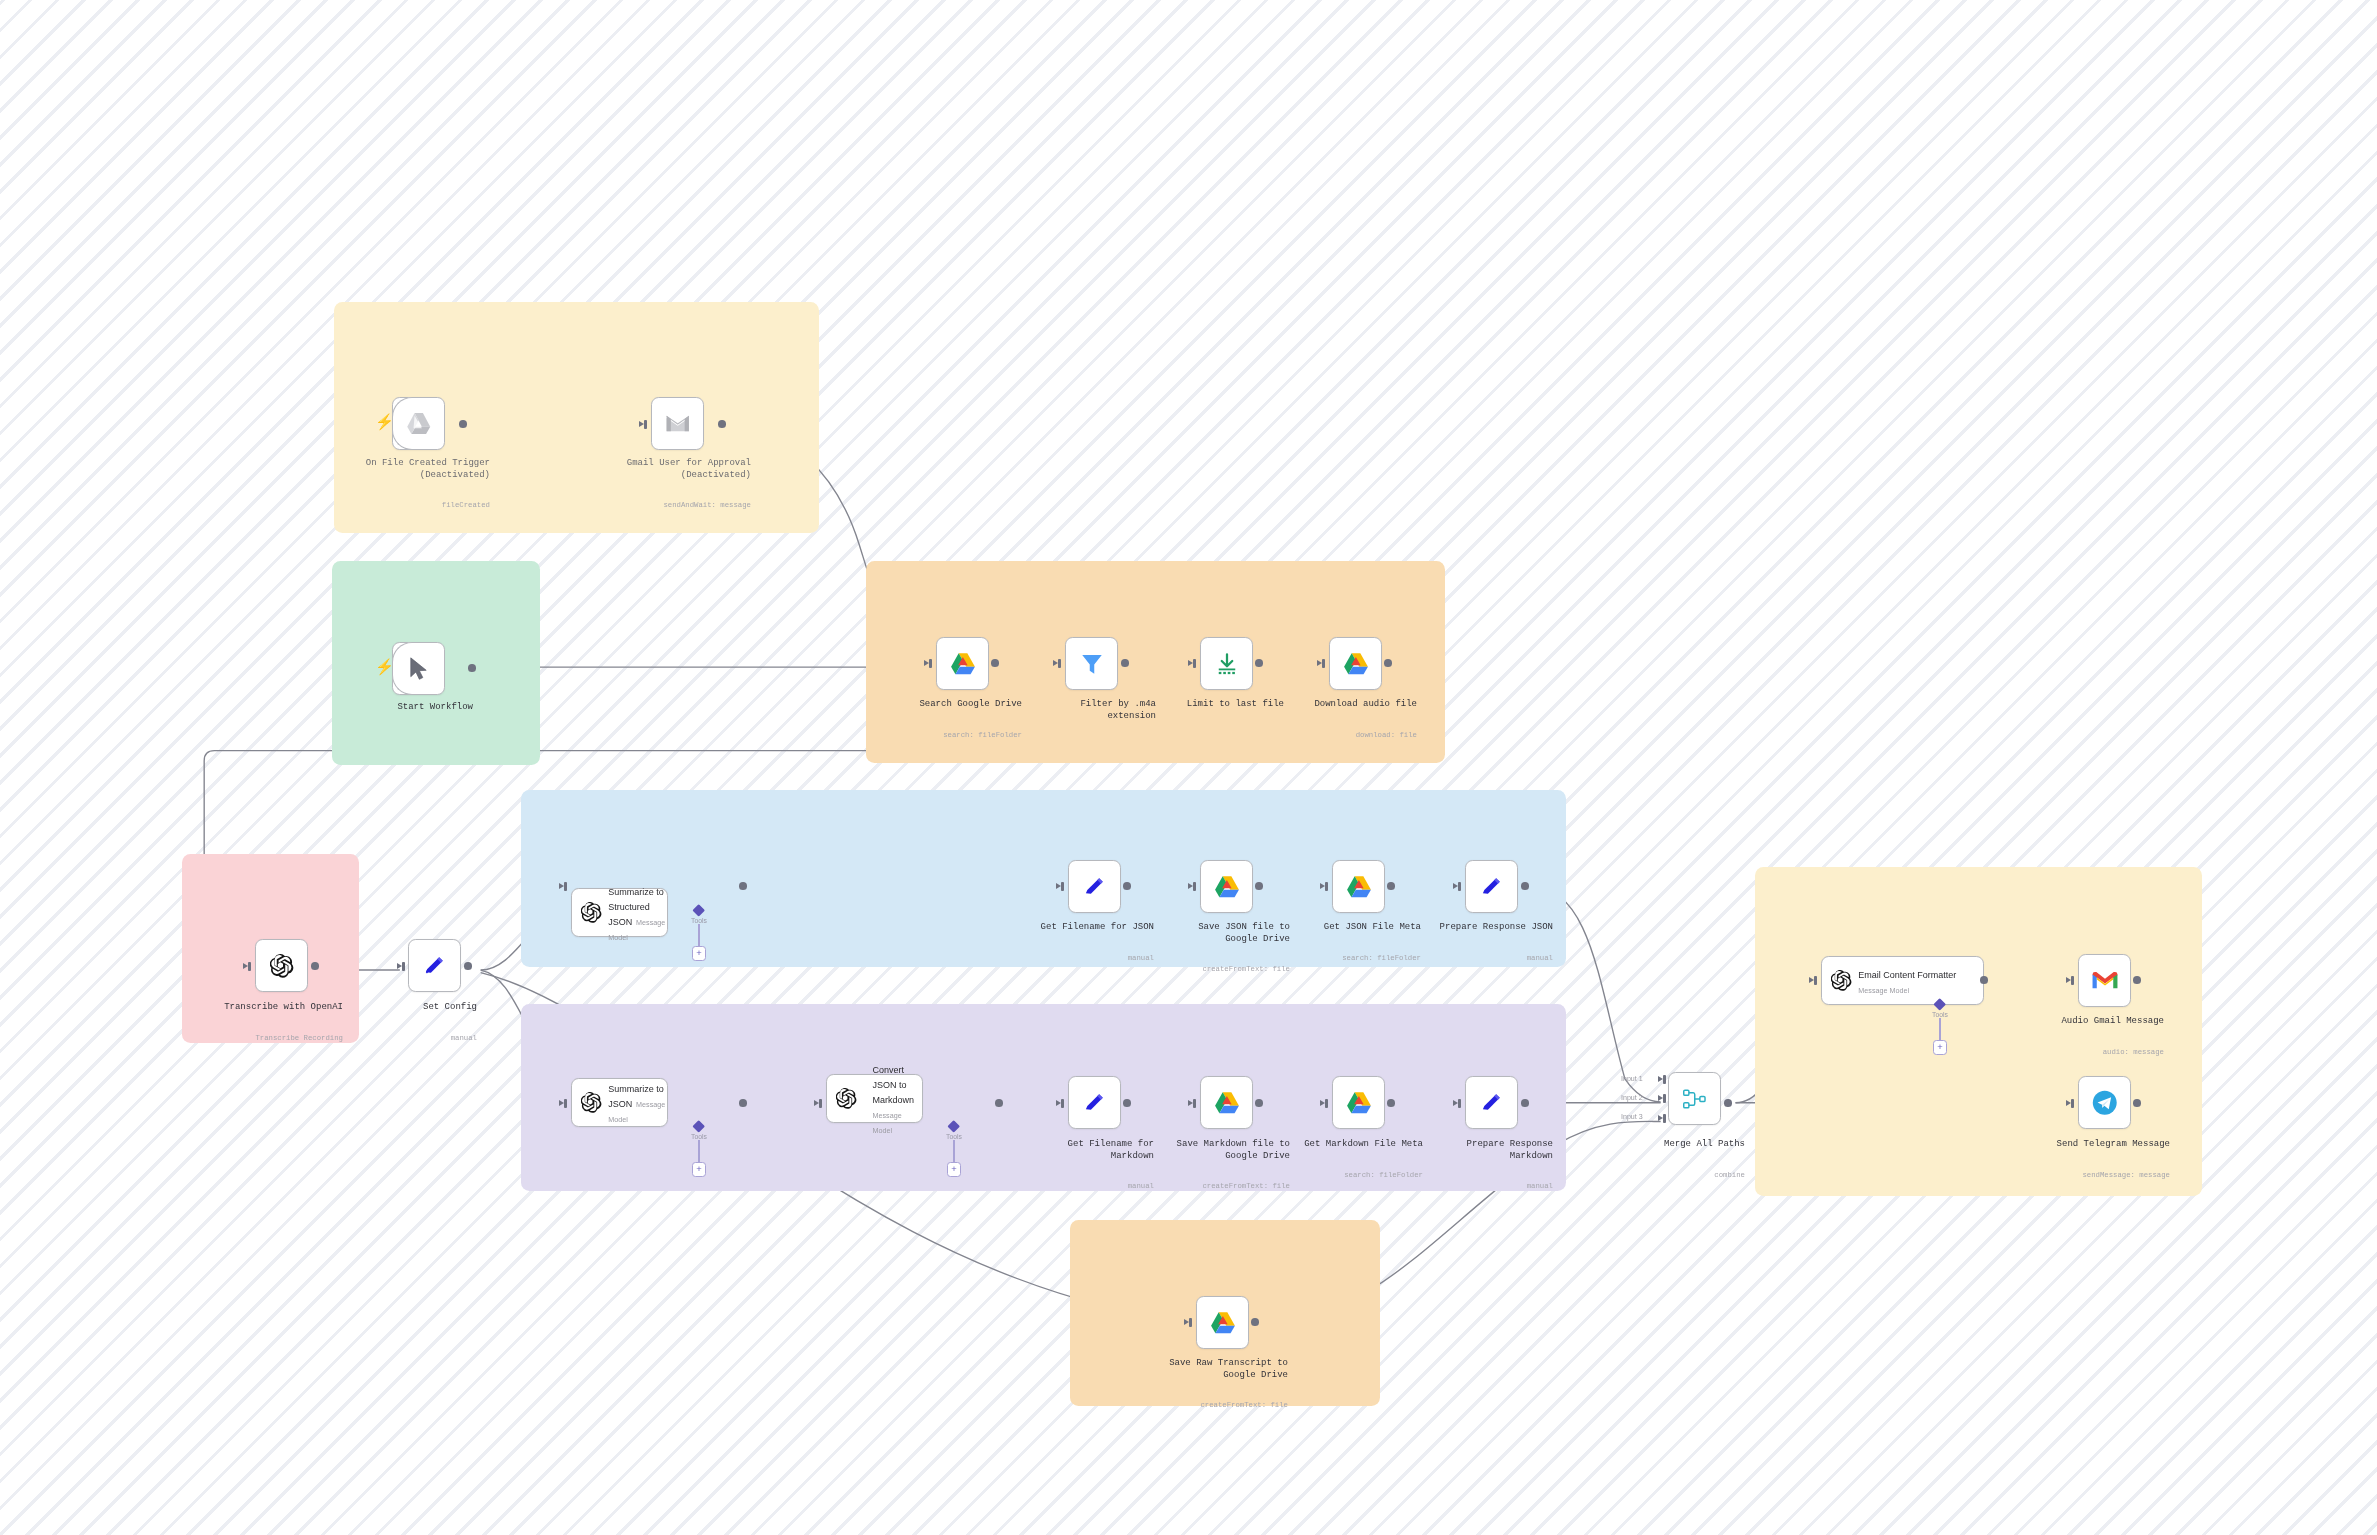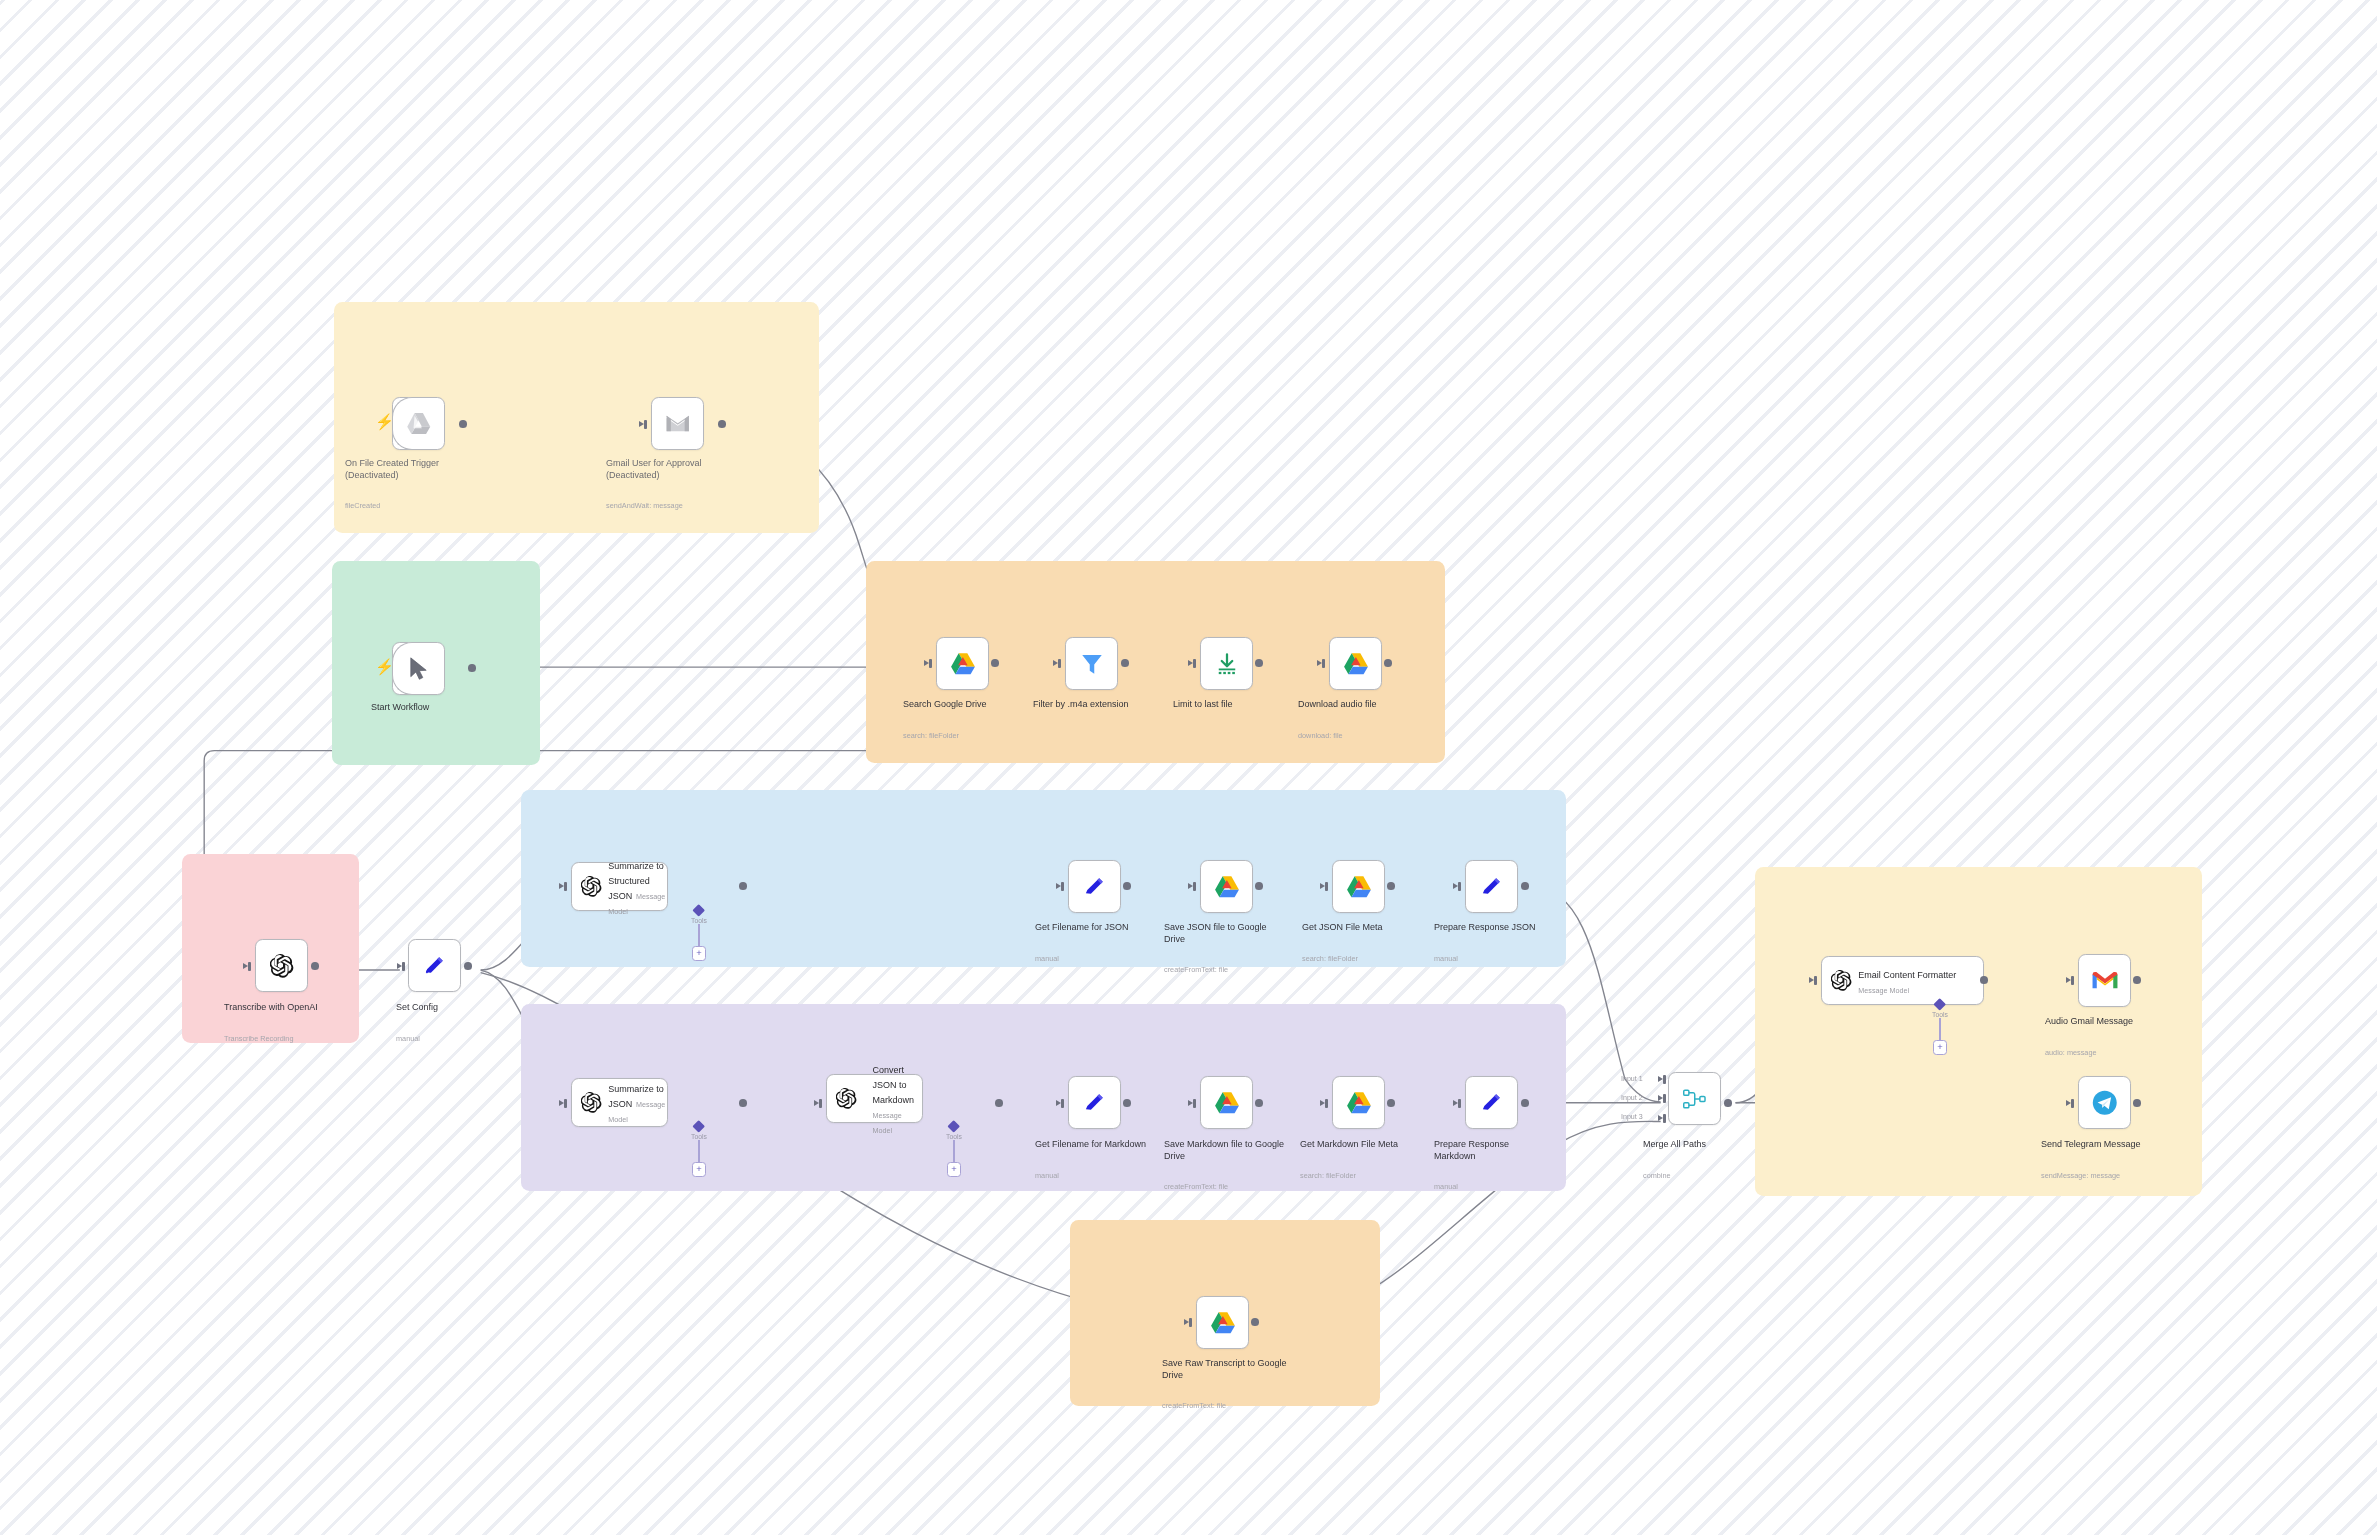--- a/index.html
+++ b/index.html
@@ -82,26 +82,27 @@
     border-right: none;
     background: #ffffff;
   }
   .node-ico { position: relative; z-index: 2; display:flex; align-items:center; justify-content:center; }
   .node-txt { position: relative; z-index: 2; }
   .node-txt .t1 { font-size: 9px; color: #2c2c30; line-height: 1.22; max-width: 66px; }
   .node-txt .t2 { font-size: 7.2px; color: #9b9ba2; margin-top: 2.6px; }
 
   .node-label {
     position: absolute;
-    text-align: left;
+    text-align: right;
     font-size: 9px;
     color: #33333a;
     line-height: 1.28;
     z-index: 20;
     pointer-events: none;
+    font-family: Liberation Mono, monospace;
   }
   .node-label .sub {
     display: block;
     font-size: 7.3px;
     color: #a6a6ad;
     margin-top: 20px;
   }
   .node.deact { opacity: 1; }
 
   
@@ -404,21 +405,21 @@
 
   <div class="group" style="left:521px; top:790px; width:1045px; height:177px; background:#d4e8f6;"></div>
   <div class="group-title" style="left:529px; top:798px; width:1021px;">
     <span class="gnum">4</span><span>Process Transcript and Generate Structured JSON Report</span>
   </div>
 
   <div class="inarrow" style="left:559px; top:882px;">
       <i></i>
       <b></b>
     </div>
-  <div class="node xwide" style="left:571px; top:862px;">
+  <div class="node xwide" style="left:571px; top:888px;">
     <span class="node-ico">
       <svg class="ic" width="21" height="21" viewBox="0 0 32 32">
         <path d="M29 13.1a7.9 7.9 0 0 0-.68-6.5 8 8 0 0 0-8.62-3.84A8 8 0 0 0 6.1 5.44a7.9 7.9 0 0 0-5.3 3.83 8 8 0 0 0 1 9.38 7.9 7.9 0 0 0 .68 6.5 8 8 0 0 0 8.63 3.84 7.9 7.9 0 0 0 5.96 2.66 8 8 0 0 0 7.63-5.54 7.9 7.9 0 0 0 5.28-3.83 8 8 0 0 0-1-9.18zM17.07 29.1a5.94 5.94 0 0 1-3.81-1.38l.19-.1 6.33-3.66a1.03 1.03 0 0 0 .52-.9v-8.93l2.67 1.55a.1.1 0 0 1 .5.07v7.4a5.97 5.97 0 0 1-5.95 5.95zM4.28 23.64a5.94 5.94 0 0 1-.71-4l.19.11 6.33 3.66a1.03 1.03 0 0 0 1.04 0l7.74-4.46v3.08a.1.1 0 0 1-.4.08l-6.4 3.7a5.97 5.97 0 0 1-8.13-2.17zM2.62 9.9a5.94 5.94 0 0 1 3.1-2.61v7.53a1.02 1.02 0 0 0 .51.89l7.71 4.45-2.68 1.54a.1.1 0 0 1-.09 0l-6.4-3.69A5.97 5.97 0 0 1 2.62 9.9zM24.1 14.9l-7.74-4.48 2.67-1.54a.1.1 0 0 1 .1 0l6.4 3.69a5.95 5.95 0 0 1-.92 10.73v-7.52a1.02 1.02 0 0 0-.51-.88zm2.66-4-.19-.12-6.32-3.68a1.03 1.03 0 0 0-1.04 0l-7.74 4.46V8.48a.1.1 0 0 1 .04-.08l6.4-3.7a5.96 5.96 0 0 1 8.85 6.17zM9.02 16.4l-2.68-1.55a.1.1 0 0 1-.05-.07V7.4a5.96 5.96 0 0 1 9.77-4.57l-.19.1L9.54 6.6a1.03 1.03 0 0 0-.52.89zm1.45-3.13L13.92 11l3.46 2v4L13.92 19l-3.45-2z" fill="#141414"></path>
       </svg>
     </span>
     <span class="node-txt">
       <span class="t1">Summarize to Structured JSON</span>
       <span class="t2">Message Model</span>
     </span>
   </div>

